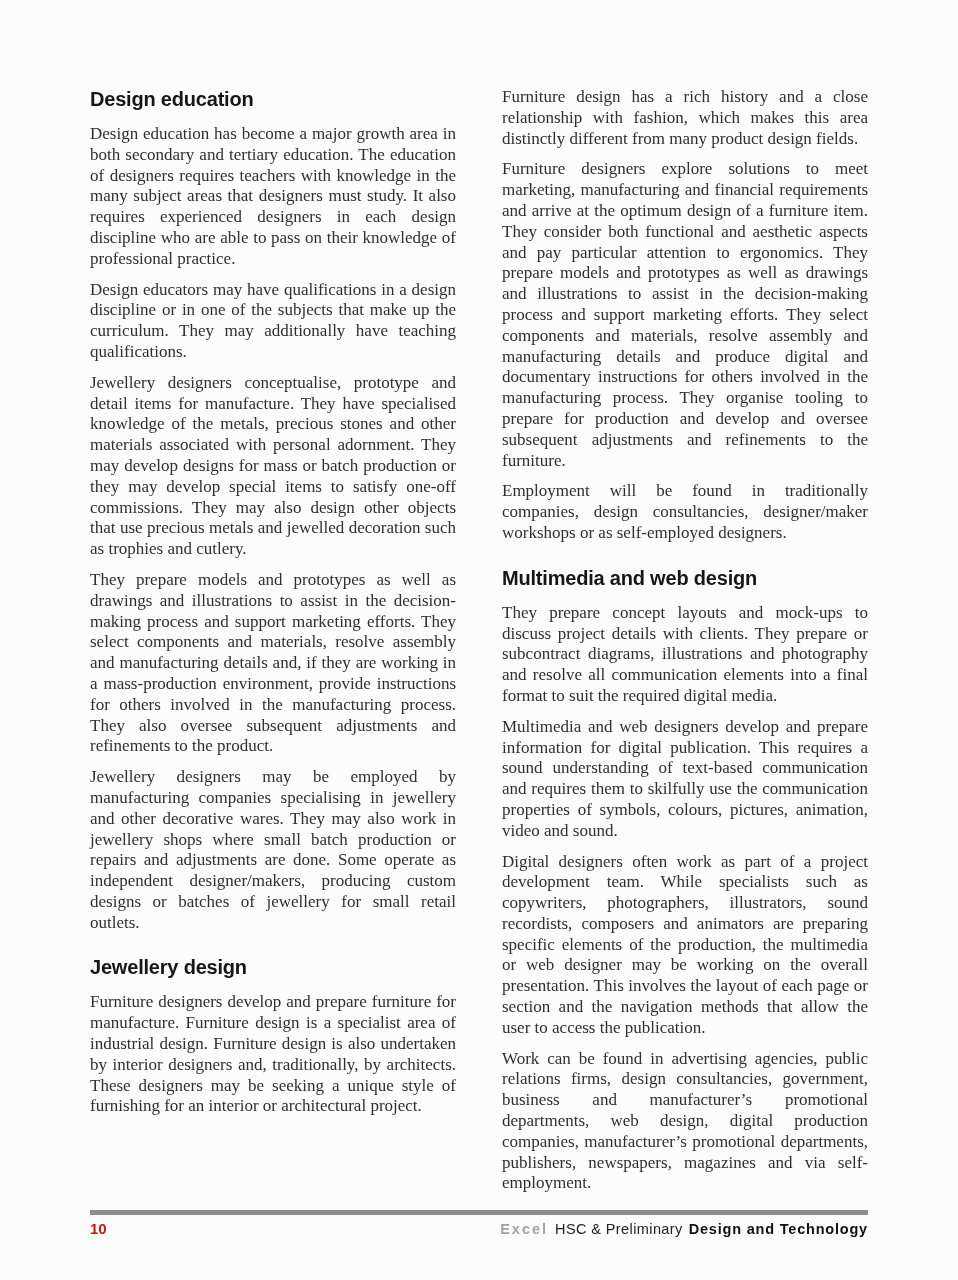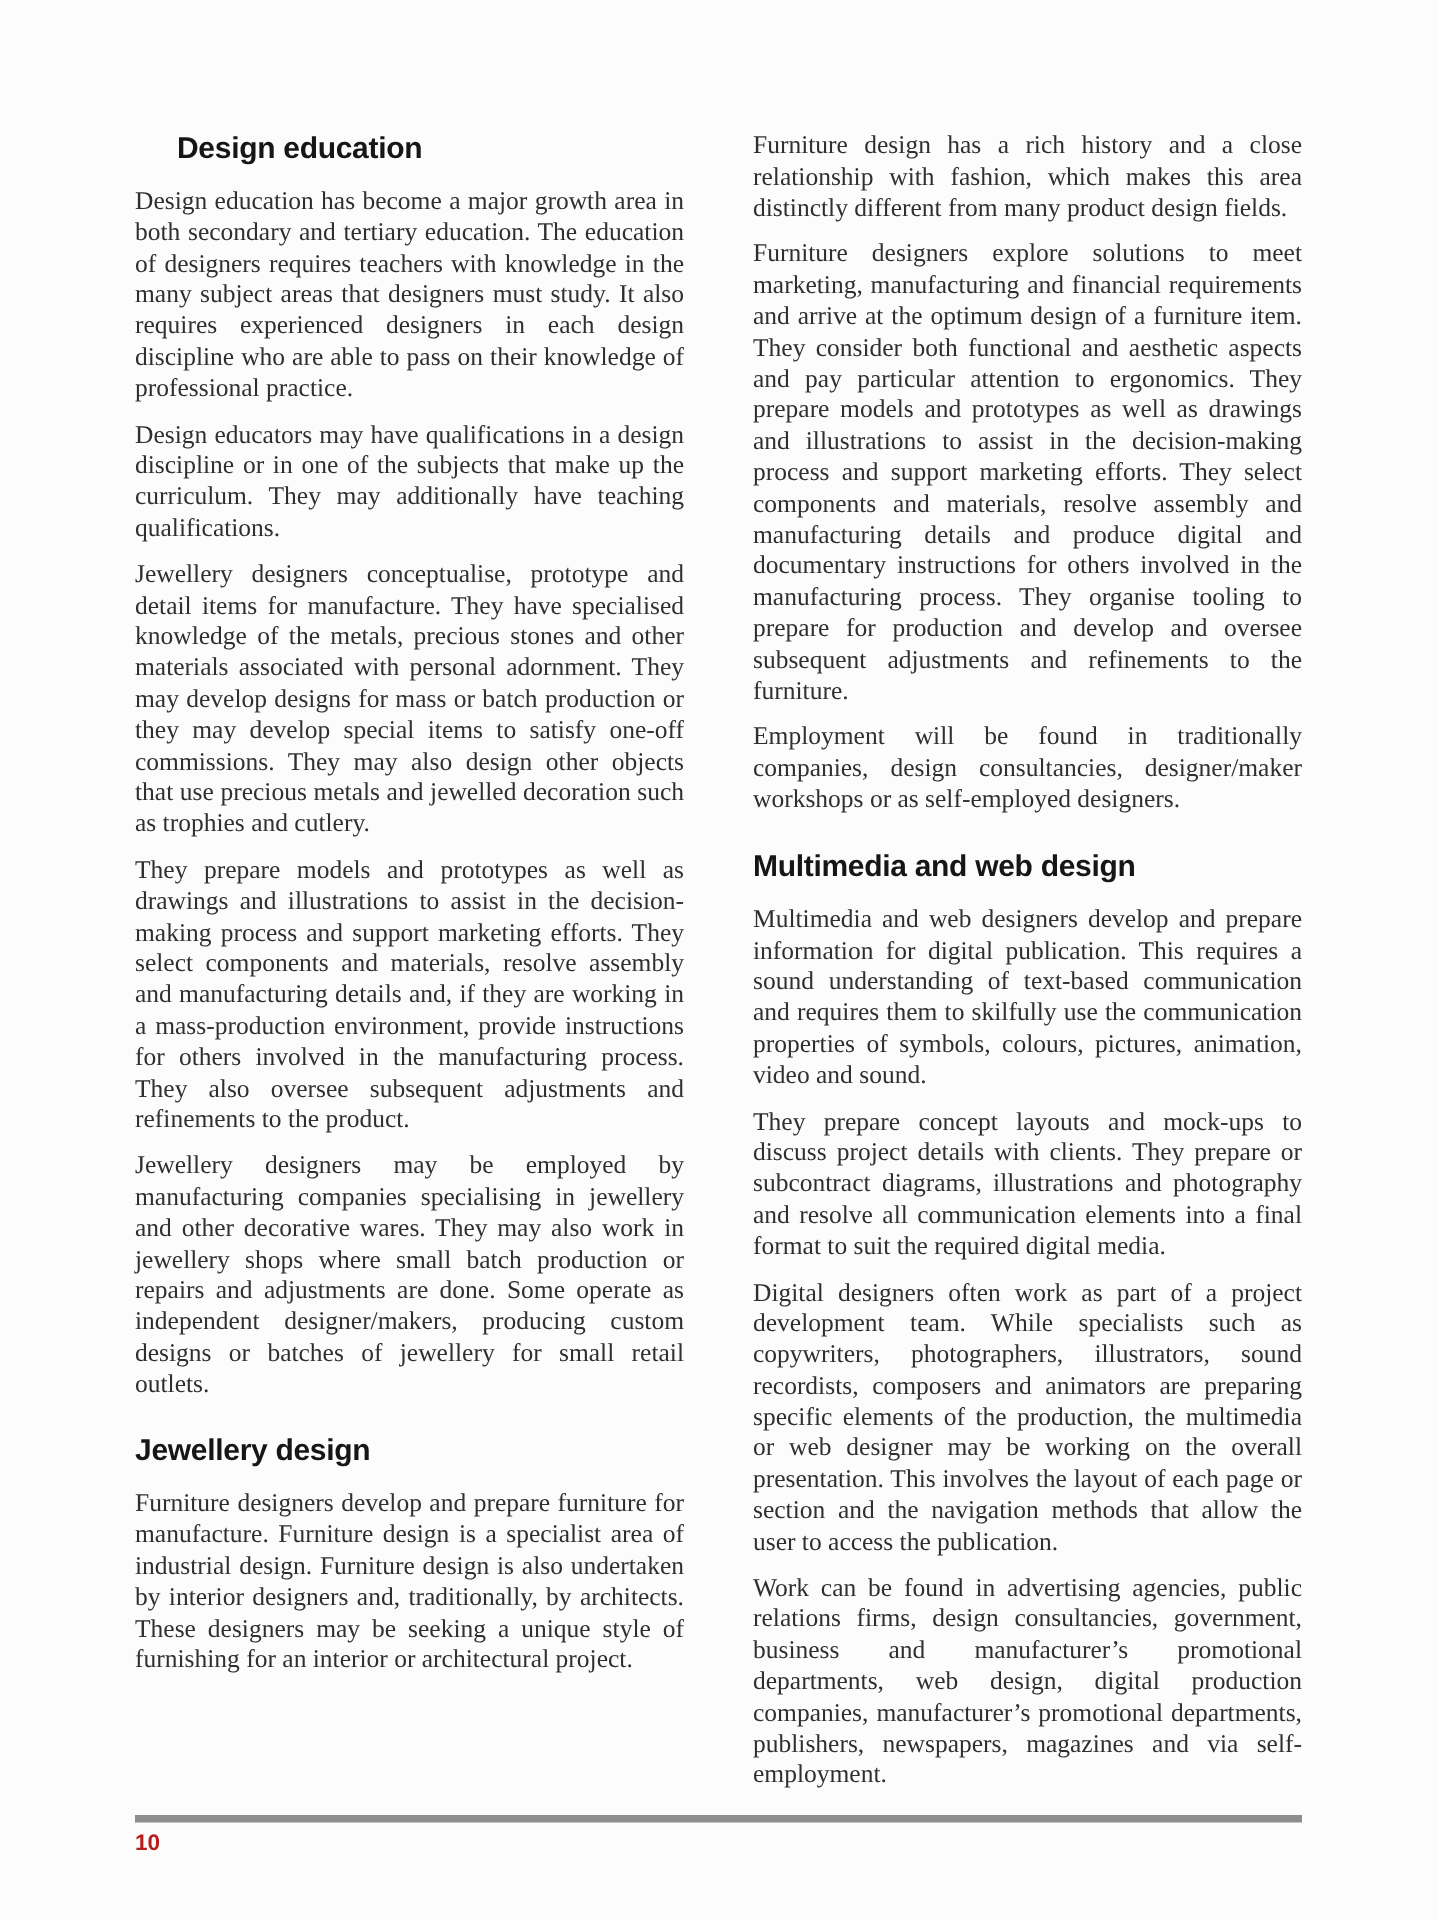--- a/index.html
+++ b/index.html
@@ -38,21 +38,20 @@
     font-weight: bold;
     font-size: 20px;
     line-height: 24px;
     letter-spacing: -0.2px;
     color: #161616;
     margin: 22px 0 13px 0;
     text-align: left;
   }
   .column h2:first-child {
     margin-top: 0;
-    margin-left: 28px;
   }
   .footer {
     position: absolute;
     left: 90px;
     top: 1210px;
     width: 778px;
     font-family: "Liberation Sans", sans-serif;
   }
   .footer-rule {
     height: 5px;
@@ -106,28 +105,29 @@
       <p>Jewellery designers may be employed by manufacturing companies specialising in jewellery and other decorative wares. They may also work in jewellery shops where small batch production or repairs and adjustments are done. Some operate as independent designer/makers, producing custom designs or batches of jewellery for small retail outlets.</p>
       <h2>Jewellery design</h2>
       <p>Furniture designers develop and prepare furniture for manufacture. Furniture design is a specialist area of industrial design. Furniture design is also undertaken by interior designers and, traditionally, by architects. These designers may be seeking a unique style of furnishing for an interior or architectural project.</p>
     </section>
 
     <section class="column">
       <p>Furniture design has a rich history and a close relationship with fashion, which makes this area distinctly different from many product design fields.</p>
       <p>Furniture designers explore solutions to meet marketing, manufacturing and financial requirements and arrive at the optimum design of a furniture item. They consider both functional and aesthetic aspects and pay particular attention to ergonomics. They prepare models and prototypes as well as drawings and illustrations to assist in the decision-making process and support marketing efforts. They select components and materials, resolve assembly and manufacturing details and produce digital and documentary instructions for others involved in the manufacturing process. They organise tooling to prepare for production and develop and oversee subsequent adjustments and refinements to the furniture.</p>
       <p>Employment will be found in traditionally companies, design consultancies, designer/maker workshops or as self-employed designers.</p>
       <h2>Multimedia and web design</h2>
+      <p>They prepare concept layouts and mock-ups to discuss project details with clients. They prepare or subcontract diagrams, illustrations and photography and resolve all communication elements into a final format to suit the required digital media.</p>
       <p>Multimedia and web designers develop and prepare information for digital publication. This requires a sound understanding of text-based communication and requires them to skilfully use the communication properties of symbols, colours, pictures, animation, video and sound.</p>
-      <p>They prepare concept layouts and mock-ups to discuss project details with clients. They prepare or subcontract diagrams, illustrations and photography and resolve all communication elements into a final format to suit the required digital media.</p>
       <p>Digital designers often work as part of a project development team. While specialists such as copywriters, photographers, illustrators, sound recordists, composers and animators are preparing specific elements of the production, the multimedia or web designer may be working on the overall presentation. This involves the layout of each page or section and the navigation methods that allow the user to access the publication.</p>
       <p>Work can be found in advertising agencies, public relations firms, design consultancies, government, business and manufacturer’s promotional departments, web design, digital production companies, manufacturer’s promotional departments, publishers, newspapers, magazines and via self-employment.</p>
     </section>
 
   </main>
 
   <footer class="footer">
     <div class="footer-rule"></div>
     <div class="footer-row">
       <span class="page-number">10</span>
+      <span class="imprint"><span class="brand">Excel</span><span class="series">HSC &amp; Preliminary</span><span class="book-title">Design and Technology</span></span>
     </div>
   </footer>
 
 </div>
 
 </body></html>

